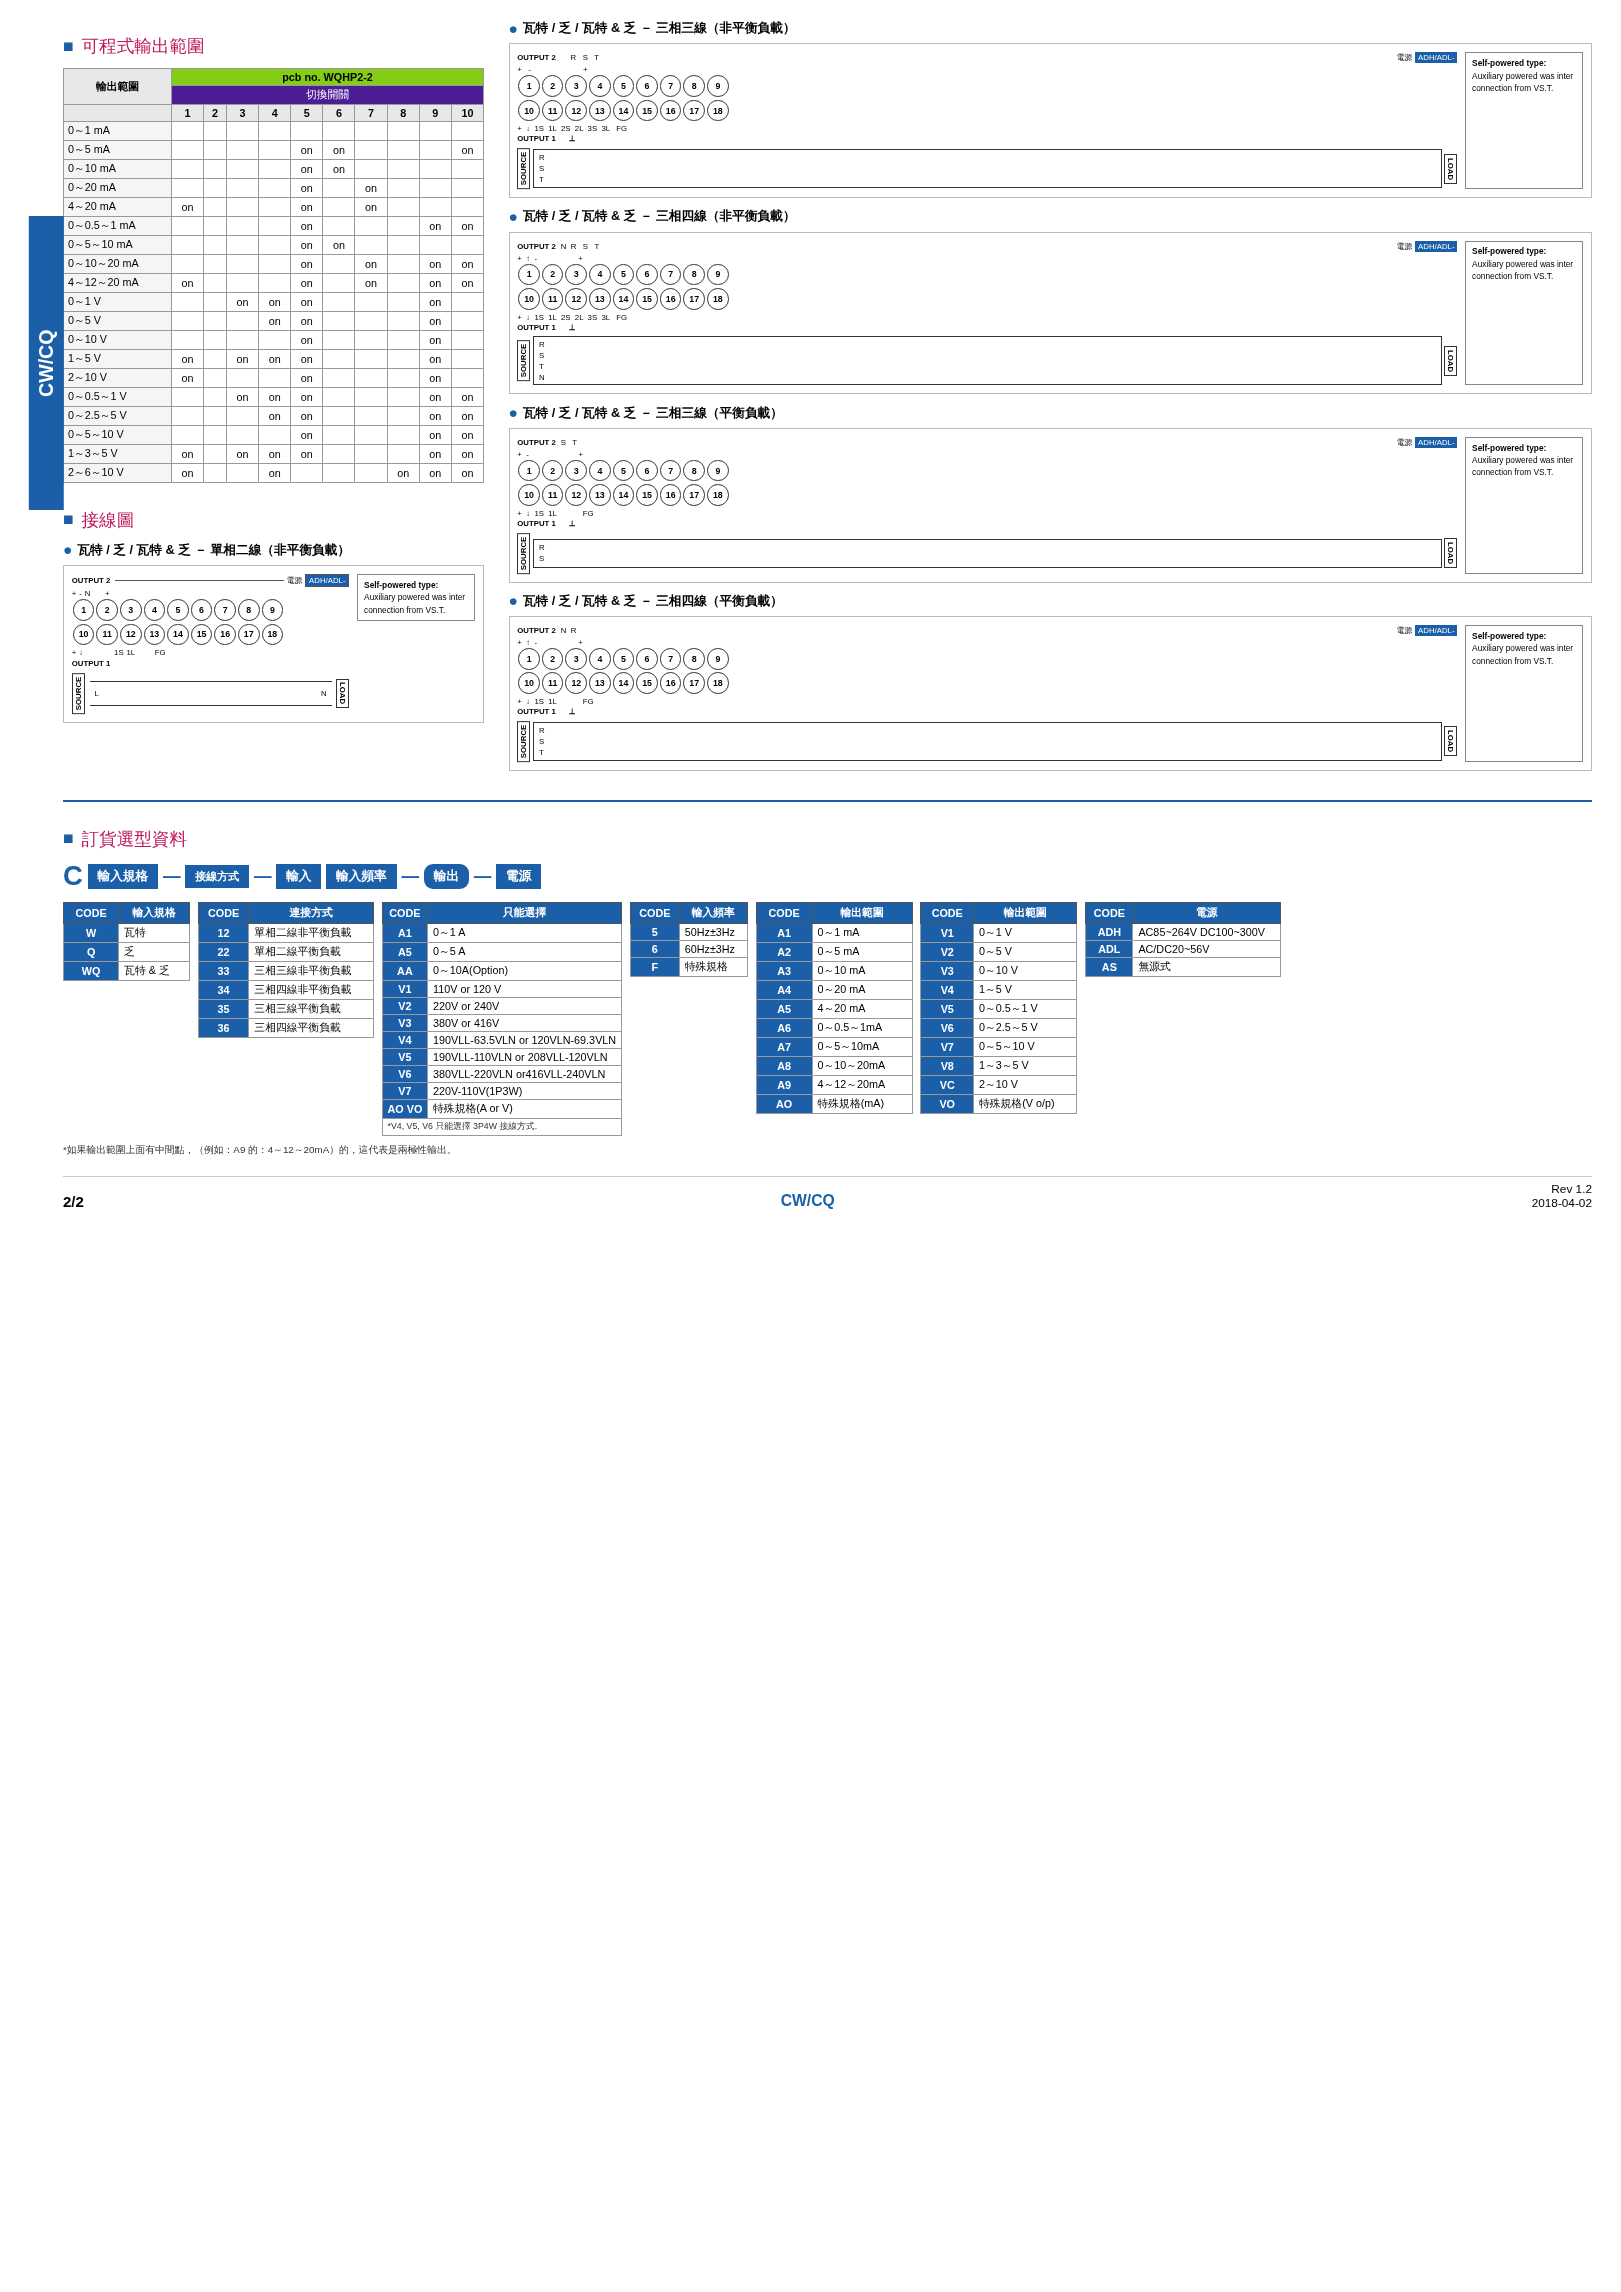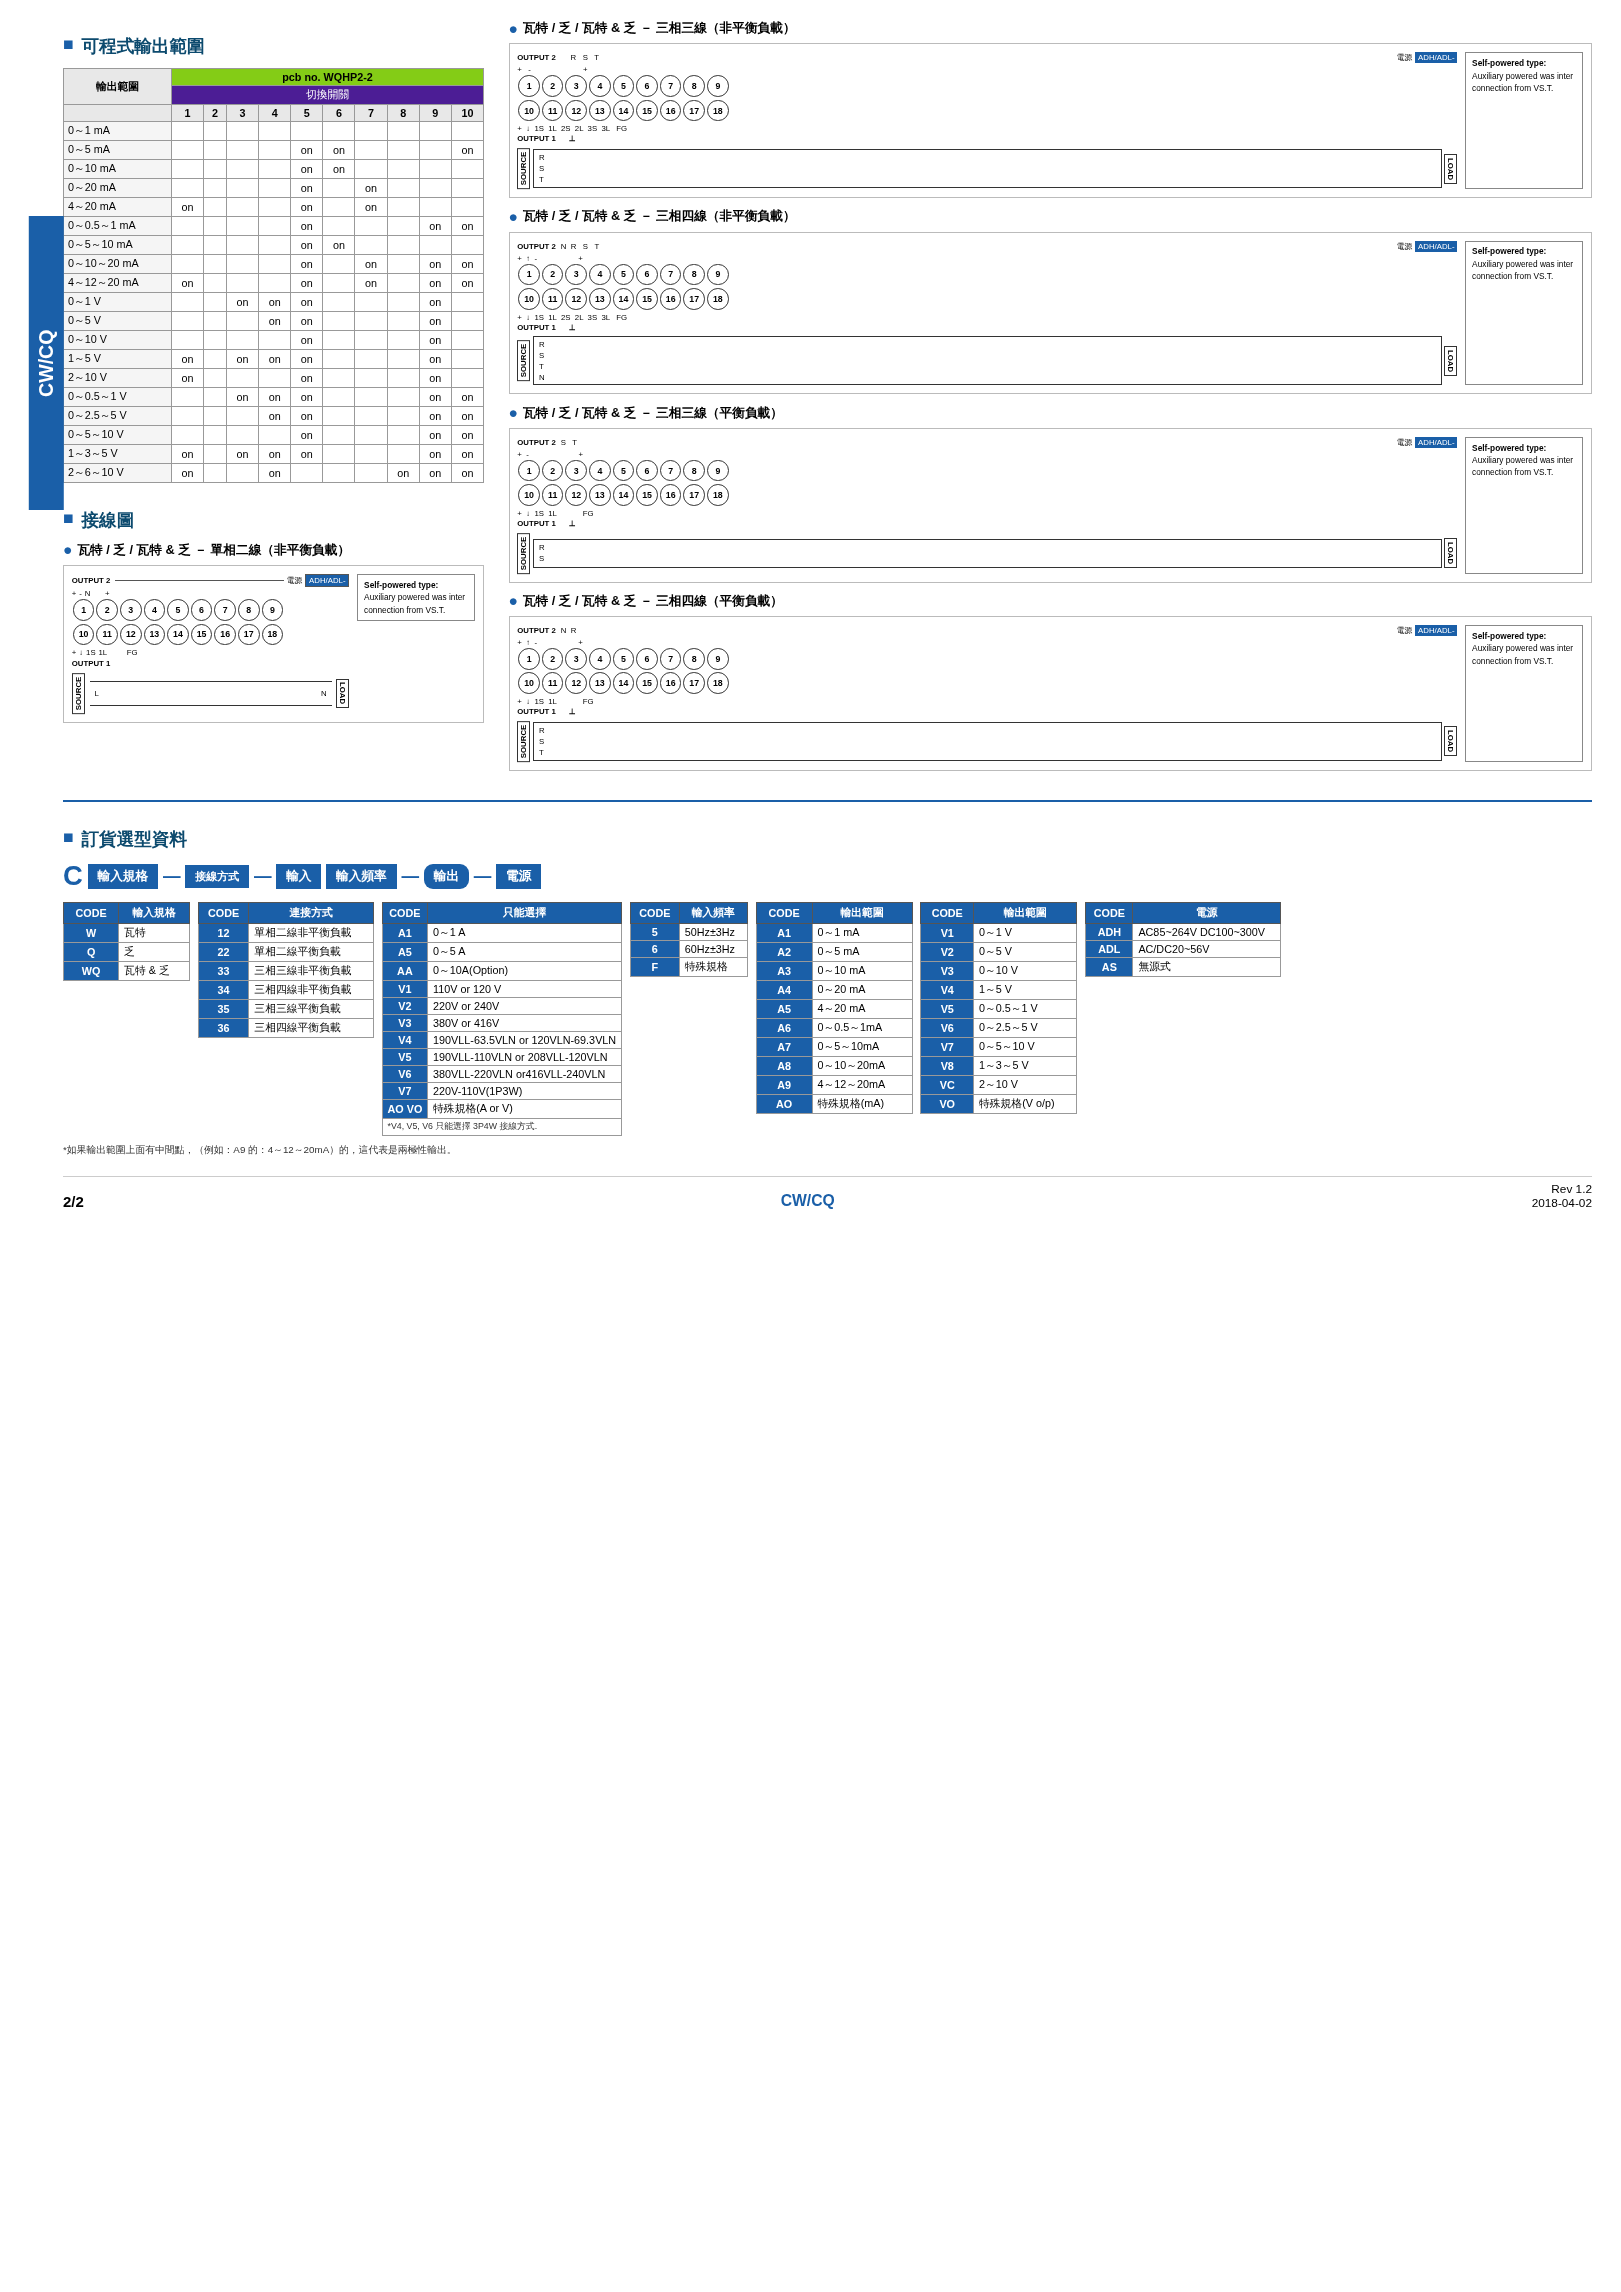--- a/index.html
+++ b/index.html
@@ -26,24 +26,24 @@
       color: #1a5fa8;
       letter-spacing: -2px;
       border: 2.9px solid #1a5fa8;
       padding: 2px 7.8px;
       margin-right: 19.6px;
     }
 
     
     .section-heading {
       display: flex;
-      align-items: flex-start;
+      align-items: center;
       font-size: 17.6px;
-      font-weight: bold;
-      color: #0c4a6e;
+      font-weight: normal;
+      color: #be185d;
       margin-bottom: 9.8px;
       margin-top: 14.7px;
     }
     .section-heading::before {
       content: '■';
       margin-right: 7.8px;
       color: #1a5fa8;
     }
 
     
@@ -490,21 +490,21 @@
                 <div class="term-circle">13</div>
                 <div class="term-circle">14</div>
                 <div class="term-circle">15</div>
                 <div class="term-circle">16</div>
                 <div class="term-circle">17</div>
                 <div class="term-circle">18</div>
               </div>
               <div style="display:flex; align-items:center; font-size:7.8px; margin-bottom:2px;">
                 <span style="margin-right:2.9px;">+</span>
                 <span style="margin-right:2.9px;">↓</span>
-                <span style="margin-right:2.9px;">1S</span>
+                <span style="margin-right:2.9px;margin-left:28px;">1S</span>
                 <span style="margin-right:19.6px;">1L</span>
                 <span>FG</span>
               </div>
               <div style="font-size:7.8px; font-weight:bold;">OUTPUT 1</div>
 
               <div style="display:flex; align-items:center; margin-top:4.9px;">
                 <div style="writing-mode:vertical-rl; transform:rotate(180deg); font-size:7.8px; font-weight:bold; border:1px solid #333; padding:2.9px 1px; margin-right:4.9px;">SOURCE</div>
                 <div style="flex:1; border-top:1px solid #333; border-bottom:1px solid #333; height:24.5px; display:flex; align-items:center; padding:0 4.9px;">
                   <span style="font-size:7.8px;">L</span>
                   <div style="flex:1;"></div>

